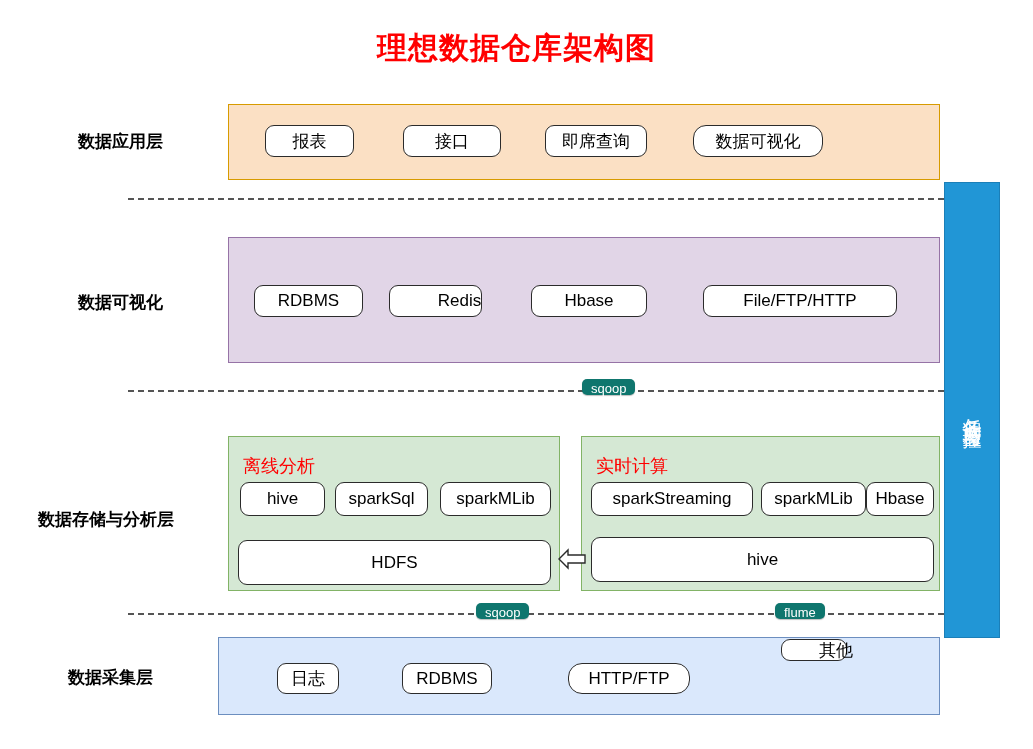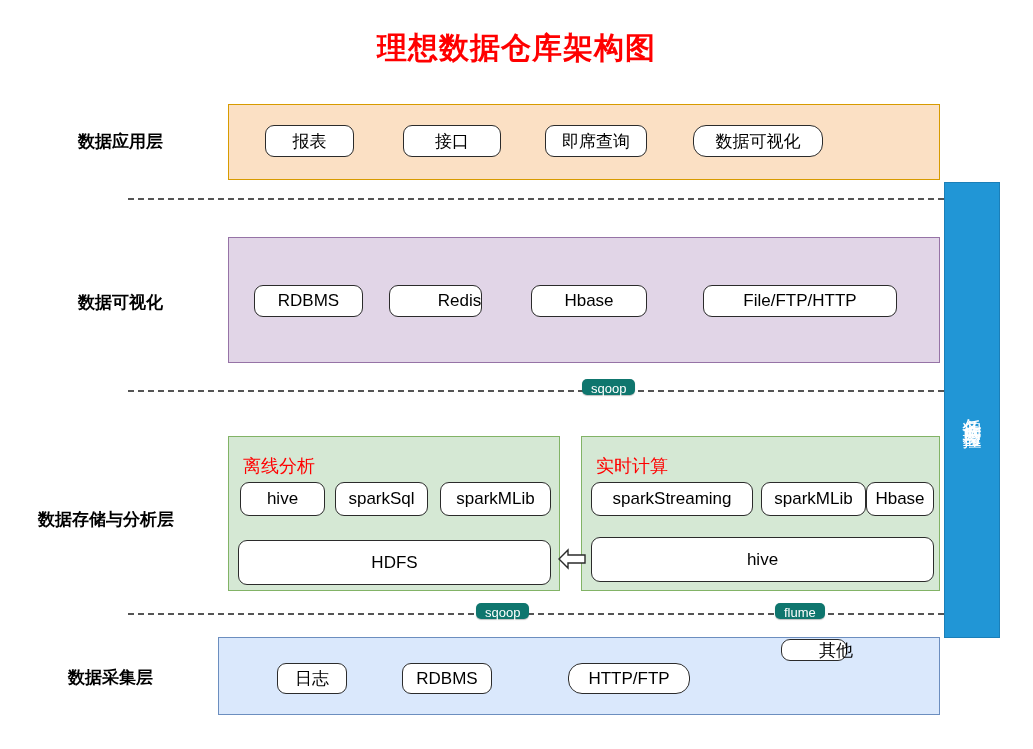--- a/index.html
+++ b/index.html
@@ -184,20 +184,20 @@
   <polygon points="1,13 10,4 10,9 27,9 27,17 10,17 10,22" fill="#FFFFFF" stroke="#2B2B2B" stroke-width="1.4" stroke-linejoin="miter"></polygon>
 </svg>
 
 <div class="badge" id="badge-sqoop-2">sqoop</div>
 <div class="badge" id="badge-flume">flume</div>
 
 <div class="layer-label" style="left:68px; top:666px;">数据采集层</div>
 
 <div class="layer-band" id="layer-collect-band"></div>
 
-<div class="node cjk" style="left:277px; top:663px; width:70px; height:31px;">日志</div>
+<div class="node cjk" style="left:277px; top:663px; width:62px; height:31px;">日志</div>
 <div class="node" style="left:402px; top:663px; width:90px; height:31px;">RDBMS</div>
 <div class="node" style="left:568px; top:663px; width:122px; height:31px;border-radius:14px;">HTTP/FTP</div>
 <div class="node cjk" style="left:781px; top:639px; width:66px; height:22px;padding-left:44px;">其他</div>
 
 <div id="scheduling-bar">
   <div id="scheduling-bar-label">任务调度与监控</div>
 </div>
 
 </body></html>

